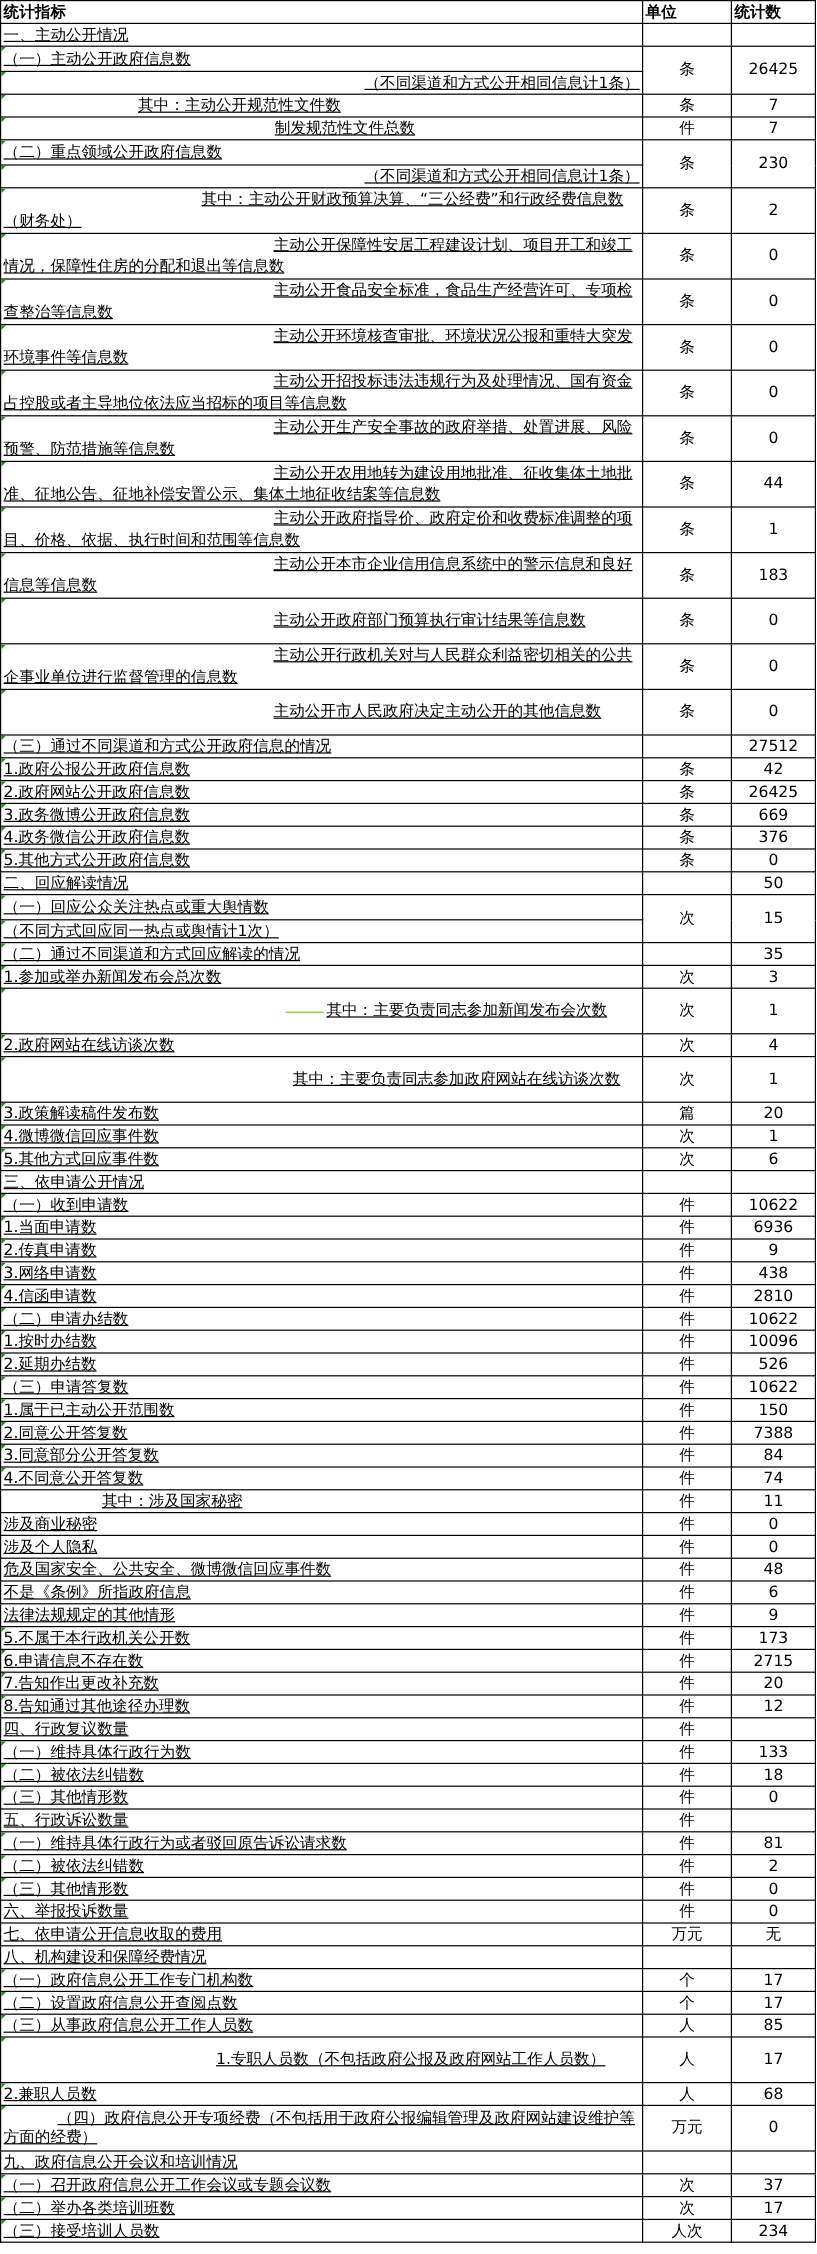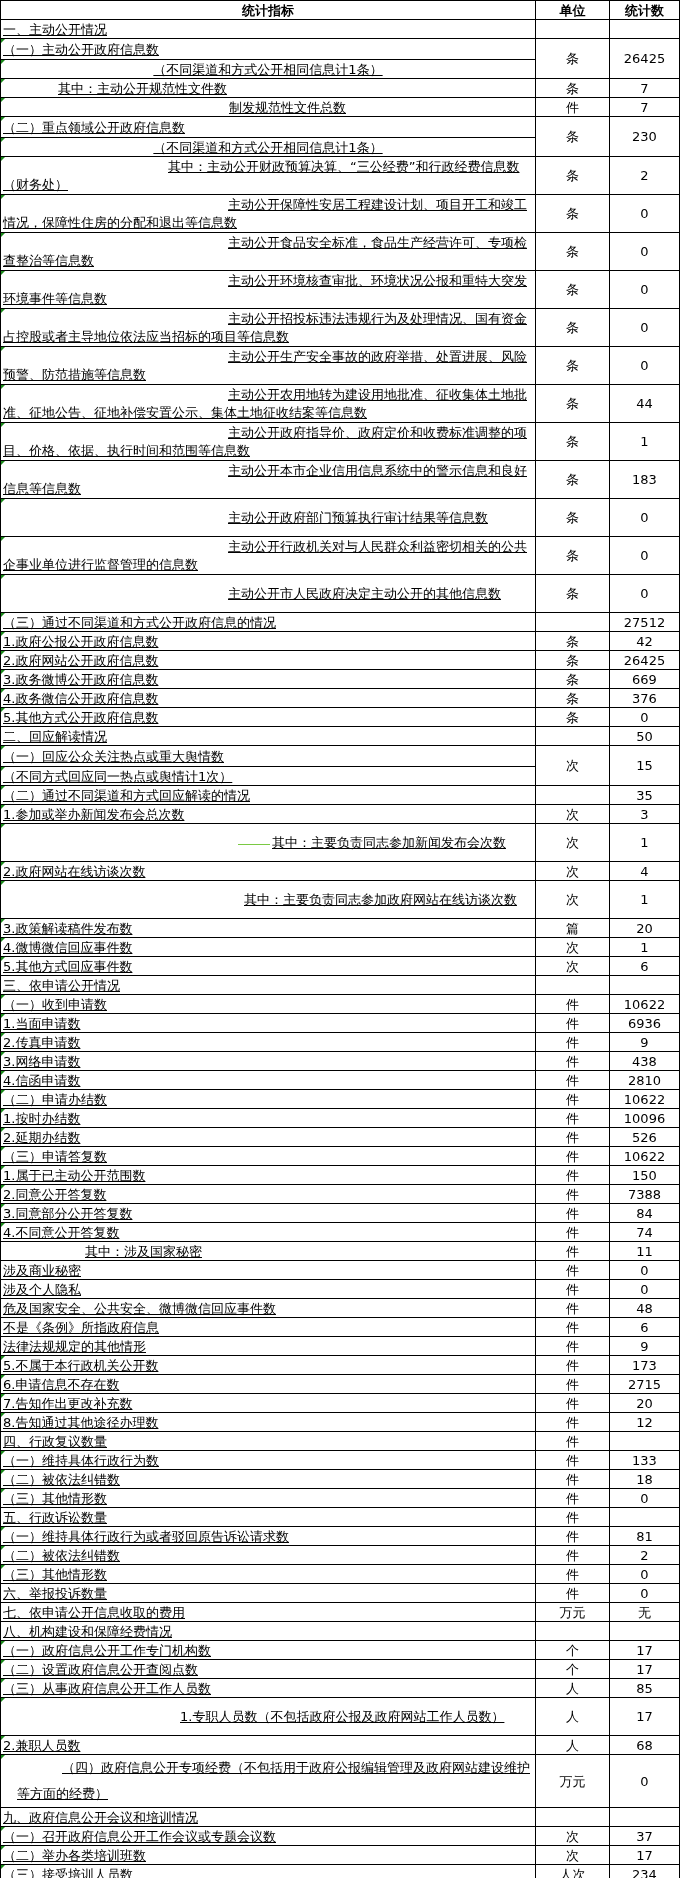--- a/index.html
+++ b/index.html
@@ -3,36 +3,36 @@
 <meta charset="utf-8">
 <style>
   html, body { margin: 0; padding: 0; background: #ffffff; }
   body { width: 681px; height: 1878px; overflow: hidden; position: relative;
          font-family: "DejaVu Sans", "Liberation Sans", sans-serif; color: #000; }
   table.stats { position: absolute; left: 0; top: 0; width: 679px; border-collapse: collapse; table-layout: fixed; }
   table.stats td { border: 1px solid #000; padding: 0 2px; font-size: 13px; line-height: 17px; vertical-align: middle; overflow: hidden; position: relative; }
   col.c-ind { width: 535px; }
   col.c-unit { width: 74px; }
   col.c-val { width: 70px; }
-  td.hdr { text-align: center; font-weight: bold; font-size: 16px; height: 18px; line-height: 18px; }
+  td.hdr { font-weight: bold; font-size: 16px; height: 18px; line-height: 18px; }
   td.unit, td.val { text-align: center; font-size: 13px; }
   td.val { letter-spacing: 0; }
   .ind { text-decoration: underline; text-decoration-thickness: 1px; text-underline-offset: 1px; white-space: nowrap; display: block; }
   .l0 { padding-left: 0; }
   .l1 { padding-left: 40px; }
   .l1b { padding-left: 24px; }
   .lc { padding-left: 177px; }
   .lsub3 { padding-left: 155px; margin-left: 20px; }
-  .note { text-align: center; padding-left: 120px; margin-left: 40px; }
+  .note { text-align: right; padding-left: 120px; margin-left: 40px; }
   .note2 { padding-left: 160px; margin-left: 22px; }
   .long { text-indent: 215px; text-align: justify; text-align-last: left; white-space: normal; line-height: 18px; }
   .long2 { text-indent: 165px; white-space: normal; line-height: 18px; }
   .long3 { text-indent: 225px; white-space: normal; line-height: 18px; }
   .long4 { text-indent: 235px; white-space: normal; line-height: 18px; }
-  .long5 { text-indent: 45px; white-space: normal; line-height: 26px; margin-left: 14px; }
+  .long5 { text-indent: 45px; white-space: normal; line-height: 16px; }
   .corner::before { content: ""; position: absolute; left: 0; top: 0; width: 0; height: 0;
                     border-top: 4px solid #1a8a1a; border-right: 4px solid transparent; }
   tr.r19 td { height: 18px; }
   tr.r38 td { height: 37px; }
   .green-line { display: inline-block; width: 32px; height: 1px; background: #7ac943; vertical-align: baseline; margin-right: 2px; position: relative; top: -2px; }
 </style>
 </head>
 <body>
 
 <table class="stats">
@@ -61,21 +61,21 @@
         </td>
       <td class="unit" rowspan="2">条</td>
       <td class="val" rowspan="2">26425</td>
     </tr>
     <tr class="r19">
       <td class="corner note">
           <span class="ind">（不同渠道和方式公开相同信息计1条）</span>
         </td>
     </tr>
     <tr class="r19">
-      <td class="corner" style="padding-left:57px">
+      <td class="corner" style="padding-left:114px">
           <span class="ind">其中：主动公开规范性文件数</span>
         </td>
       <td class="unit">条</td>
       <td class="val">7</td>
     </tr>
     <tr class="r19">
       <td class="corner" style="padding-left:228px">
           <span class="ind">制发规范性文件总数</span>
         </td>
       <td class="unit">件</td>

